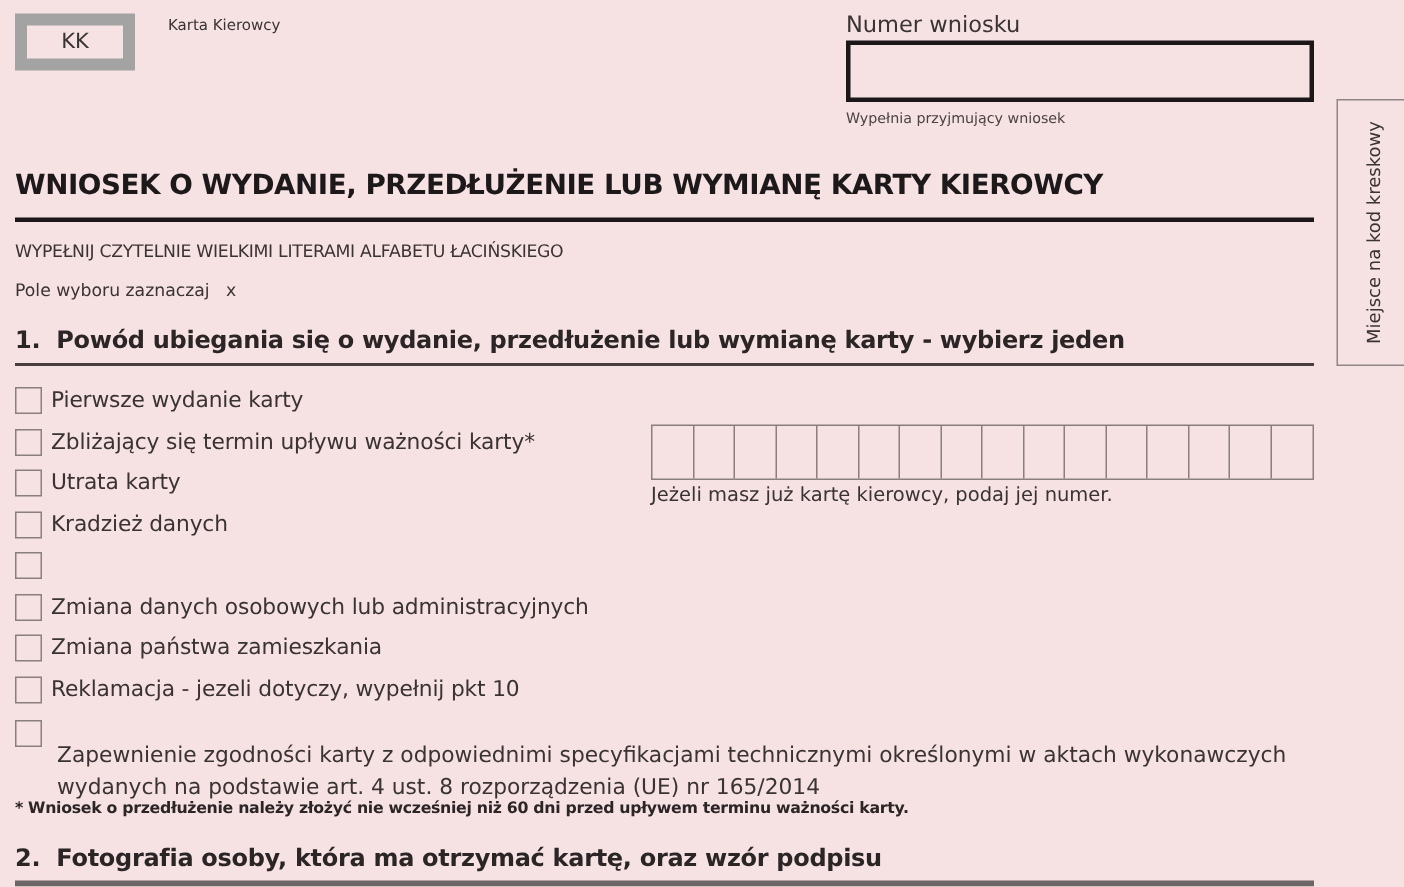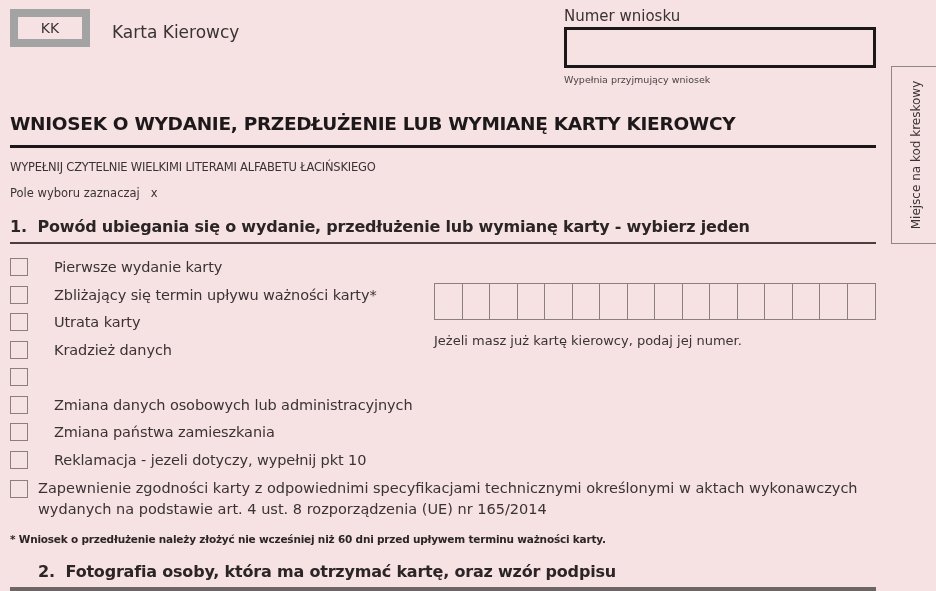--- a/index.html
+++ b/index.html
@@ -10,21 +10,21 @@
     color:#2b2526;
     position:relative;
   }
   .abs { position:absolute; }
   .kk-box {
     left:10px; top:9px; width:80px; height:38px;
     border:8px solid #a3a3a3; box-sizing:border-box;
     display:flex; align-items:center; justify-content:center;
     font-size:14px; color:#3a3334;
   }
-  .kk-label { left:112px; top:22px; font-size:17px; color:#3a3334; }
+  .kk-label { left:112px; top:12px; font-size:10px; color:#3a3334; }
   .nr-label { left:564px; top:7px; font-size:15px; color:#3a3334; }
   .nr-box {
     left:564px; top:27px; width:312px; height:41px;
     border:3px solid #1c1718; box-sizing:border-box; background:transparent;
   }
   .nr-hint { left:564px; top:74px; font-size:9.5px; color:#4a4243; }
   .barcode-box {
     left:891px; top:66px; width:50px; height:178px;
     border:1px solid #8f8586; box-sizing:border-box;
   }
@@ -42,42 +42,41 @@
   }
   .rule1 { left:10px; top:145px; width:866px; height:3px; background:#1c1718; }
   .instr1 { left:10px; top:160px; font-size:11.5px; color:#3a3334; letter-spacing:-0.2px; }
   .instr2 { left:10px; top:186px; font-size:11.5px; color:#3a3334; }
   .sec1 {
     left:10px; top:217px; font-size:16px; font-weight:bold; color:#2b2526;
     letter-spacing:-0.2px;
   }
   .rule2 { left:10px; top:242px; width:866px; height:2px; background:#4a3f40; }
   .opt {
-    left:10px; display:flex; align-items:center; gap:26px;
+    left:10px; display:flex; align-items:center; gap:6px;
     font-size:14.5px; color:#3a3334; letter-spacing:-0.1px;
   }
   .cb {
     width:18px; height:18px; border:1.5px solid #8a7e7f; box-sizing:border-box;
     flex:none; background:transparent;
   }
   .opt-multi { left:10px; top:478px; display:flex; gap:10px; font-size:14.5px; color:#3a3334; }
   .opt-multi .cb { margin-top:2px; }
-  .opt-multi .txt { line-height:21px; }
+  .opt-multi .txt { line-height:21px;margin-top:16px; }
   .cardnum {
     left:434px; top:283px; display:flex;
     border:1.5px solid #8a7e7f; box-sizing:border-box; height:37px;
   }
   .cardnum .cell { width:27.5px; height:100%; box-sizing:border-box; border-right:1.5px solid #8a7e7f; }
   .cardnum .cell:last-child { border-right:none; }
-  .cardnum-hint { left:434px; top:333px; font-size:13px; color:#3a3334; }
+  .cardnum-hint { left:434px; top:323px; font-size:13px; color:#3a3334; }
   .footnote { left:10px; top:533px; font-size:10.5px; font-weight:bold; color:#2b2526; letter-spacing:-0.2px;text-align:center; }
   .sec2 {
     left:10px; top:562px; font-size:16px; font-weight:bold; color:#2b2526;
     letter-spacing:-0.2px;
-    margin-left:28px;
   }
   .rule3 { left:10px; top:587px; width:866px; height:4px; background:#6e6566; }
 </style>
 </head>
 <body>
 
 <div class="abs kk-box">
   <span>KK</span>
 </div>
 <div class="abs kk-label">Karta Kierowcy</div>

